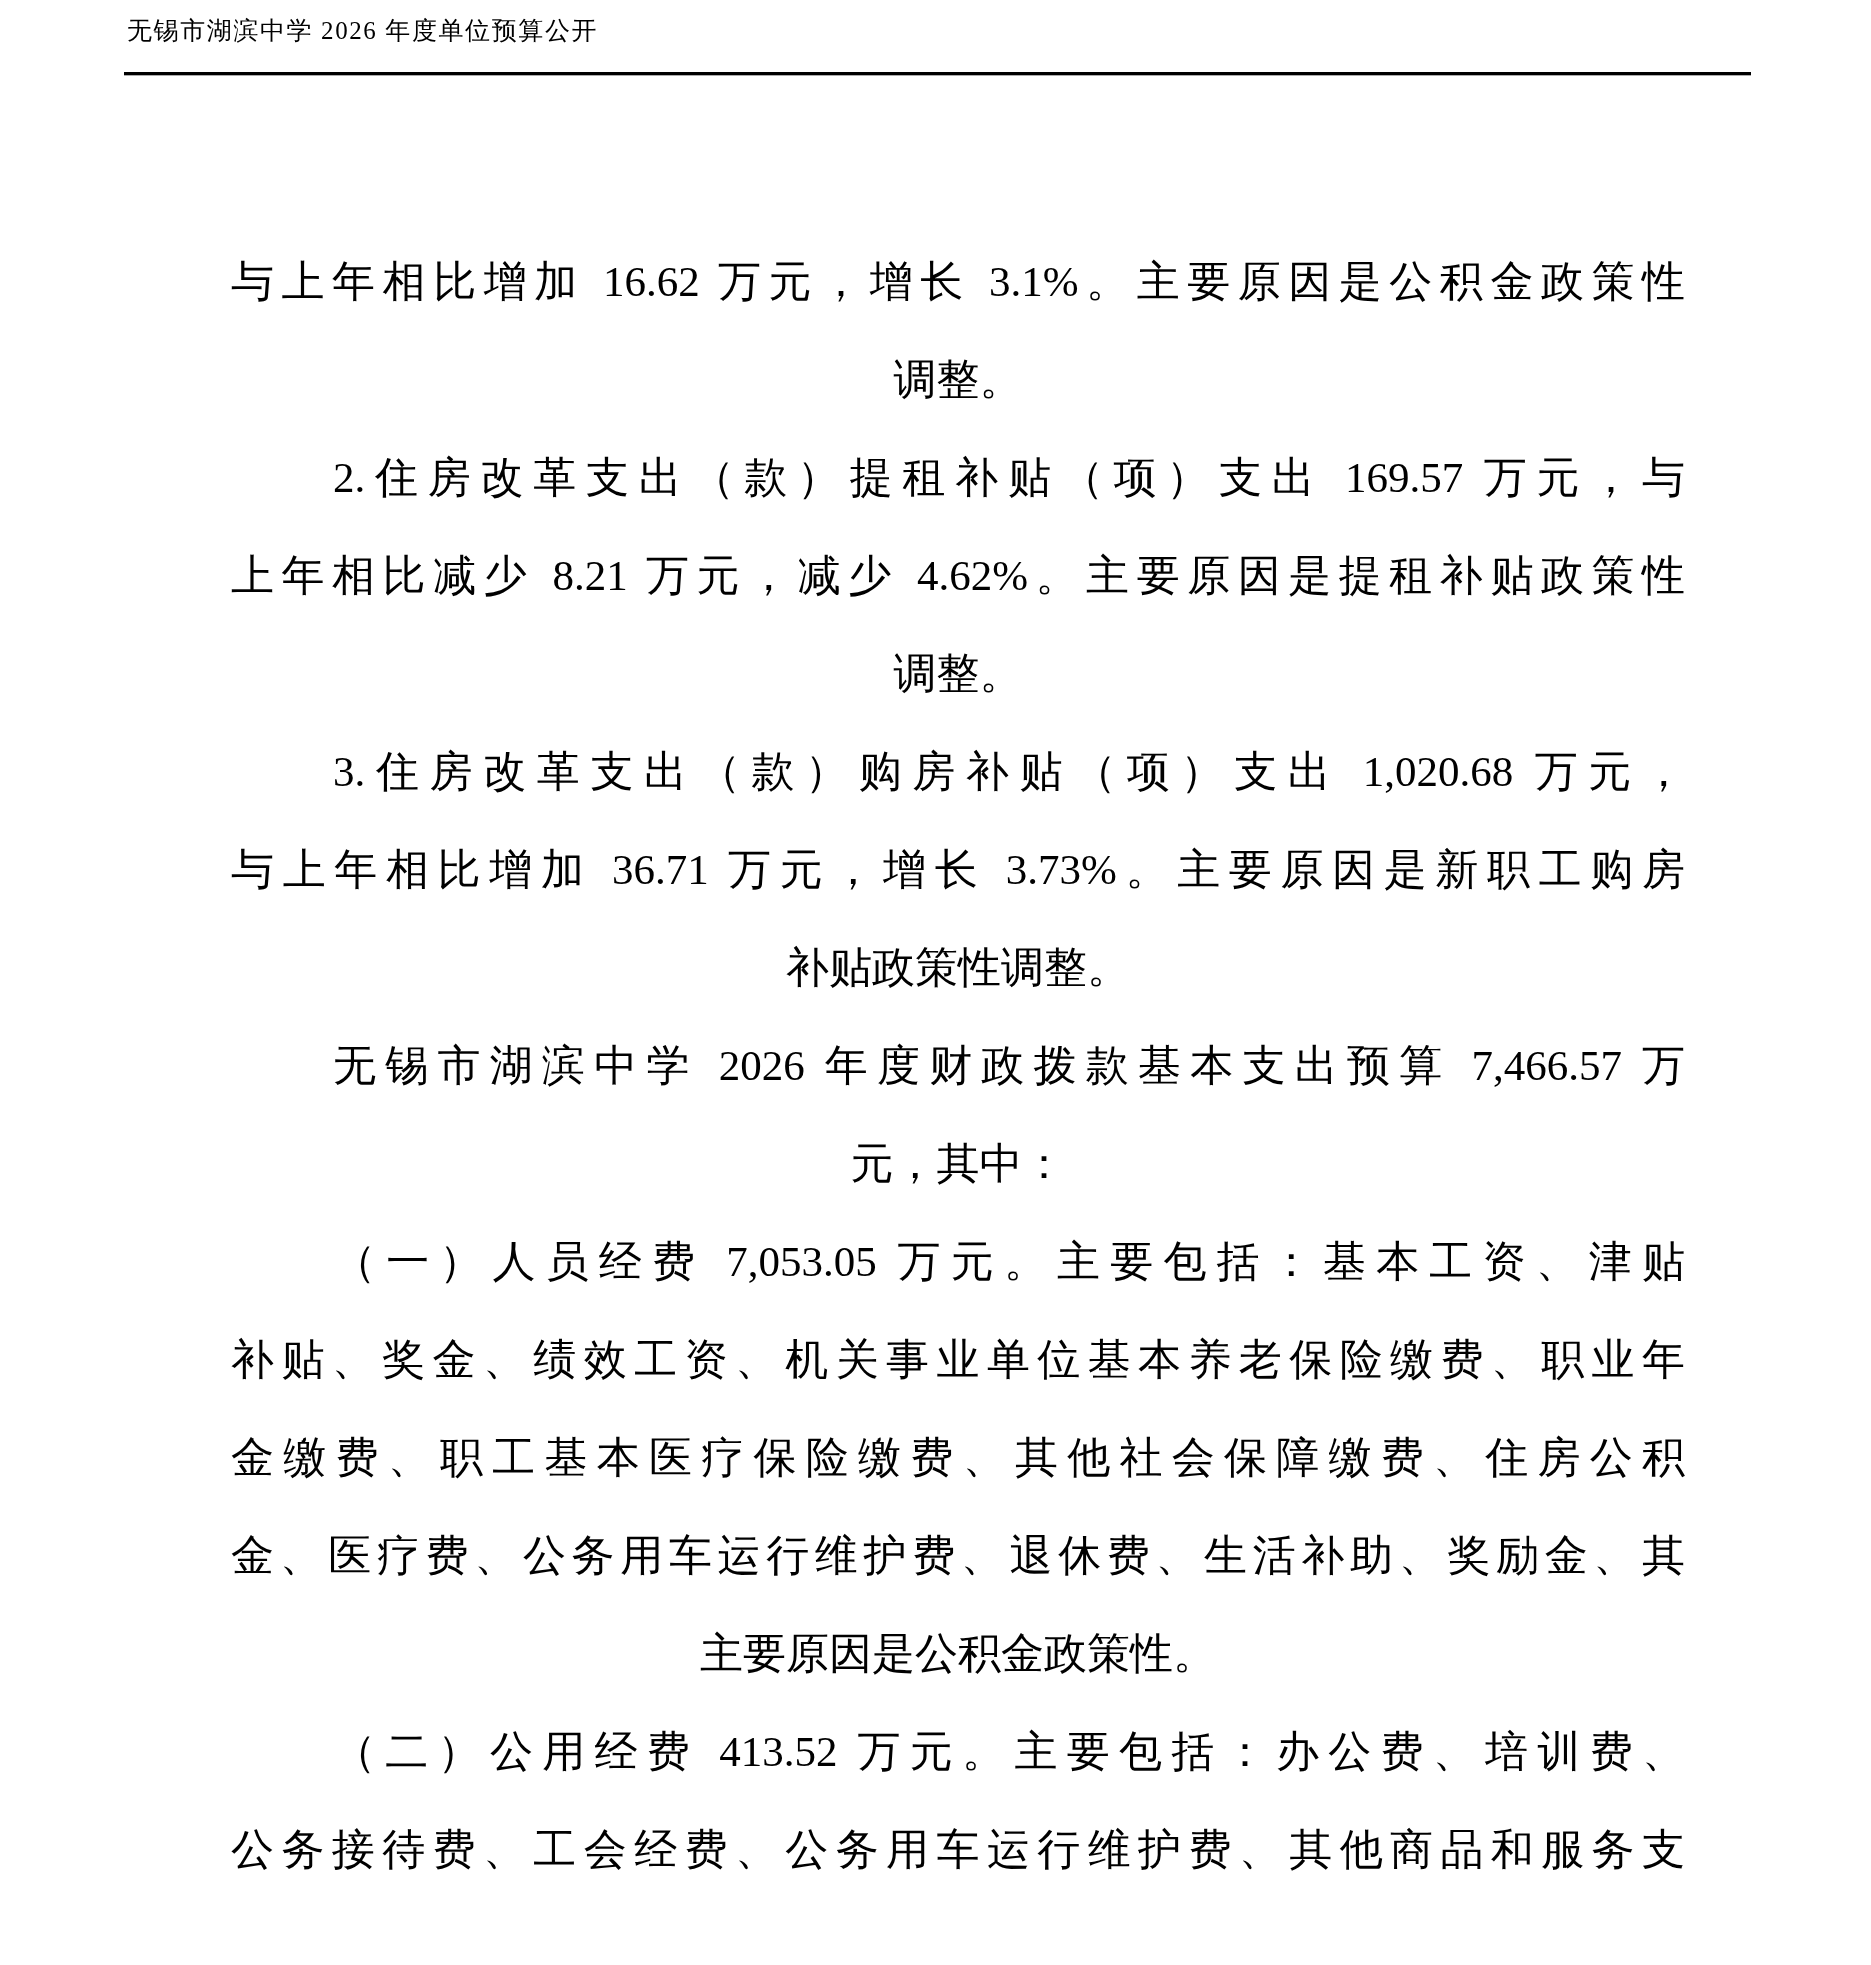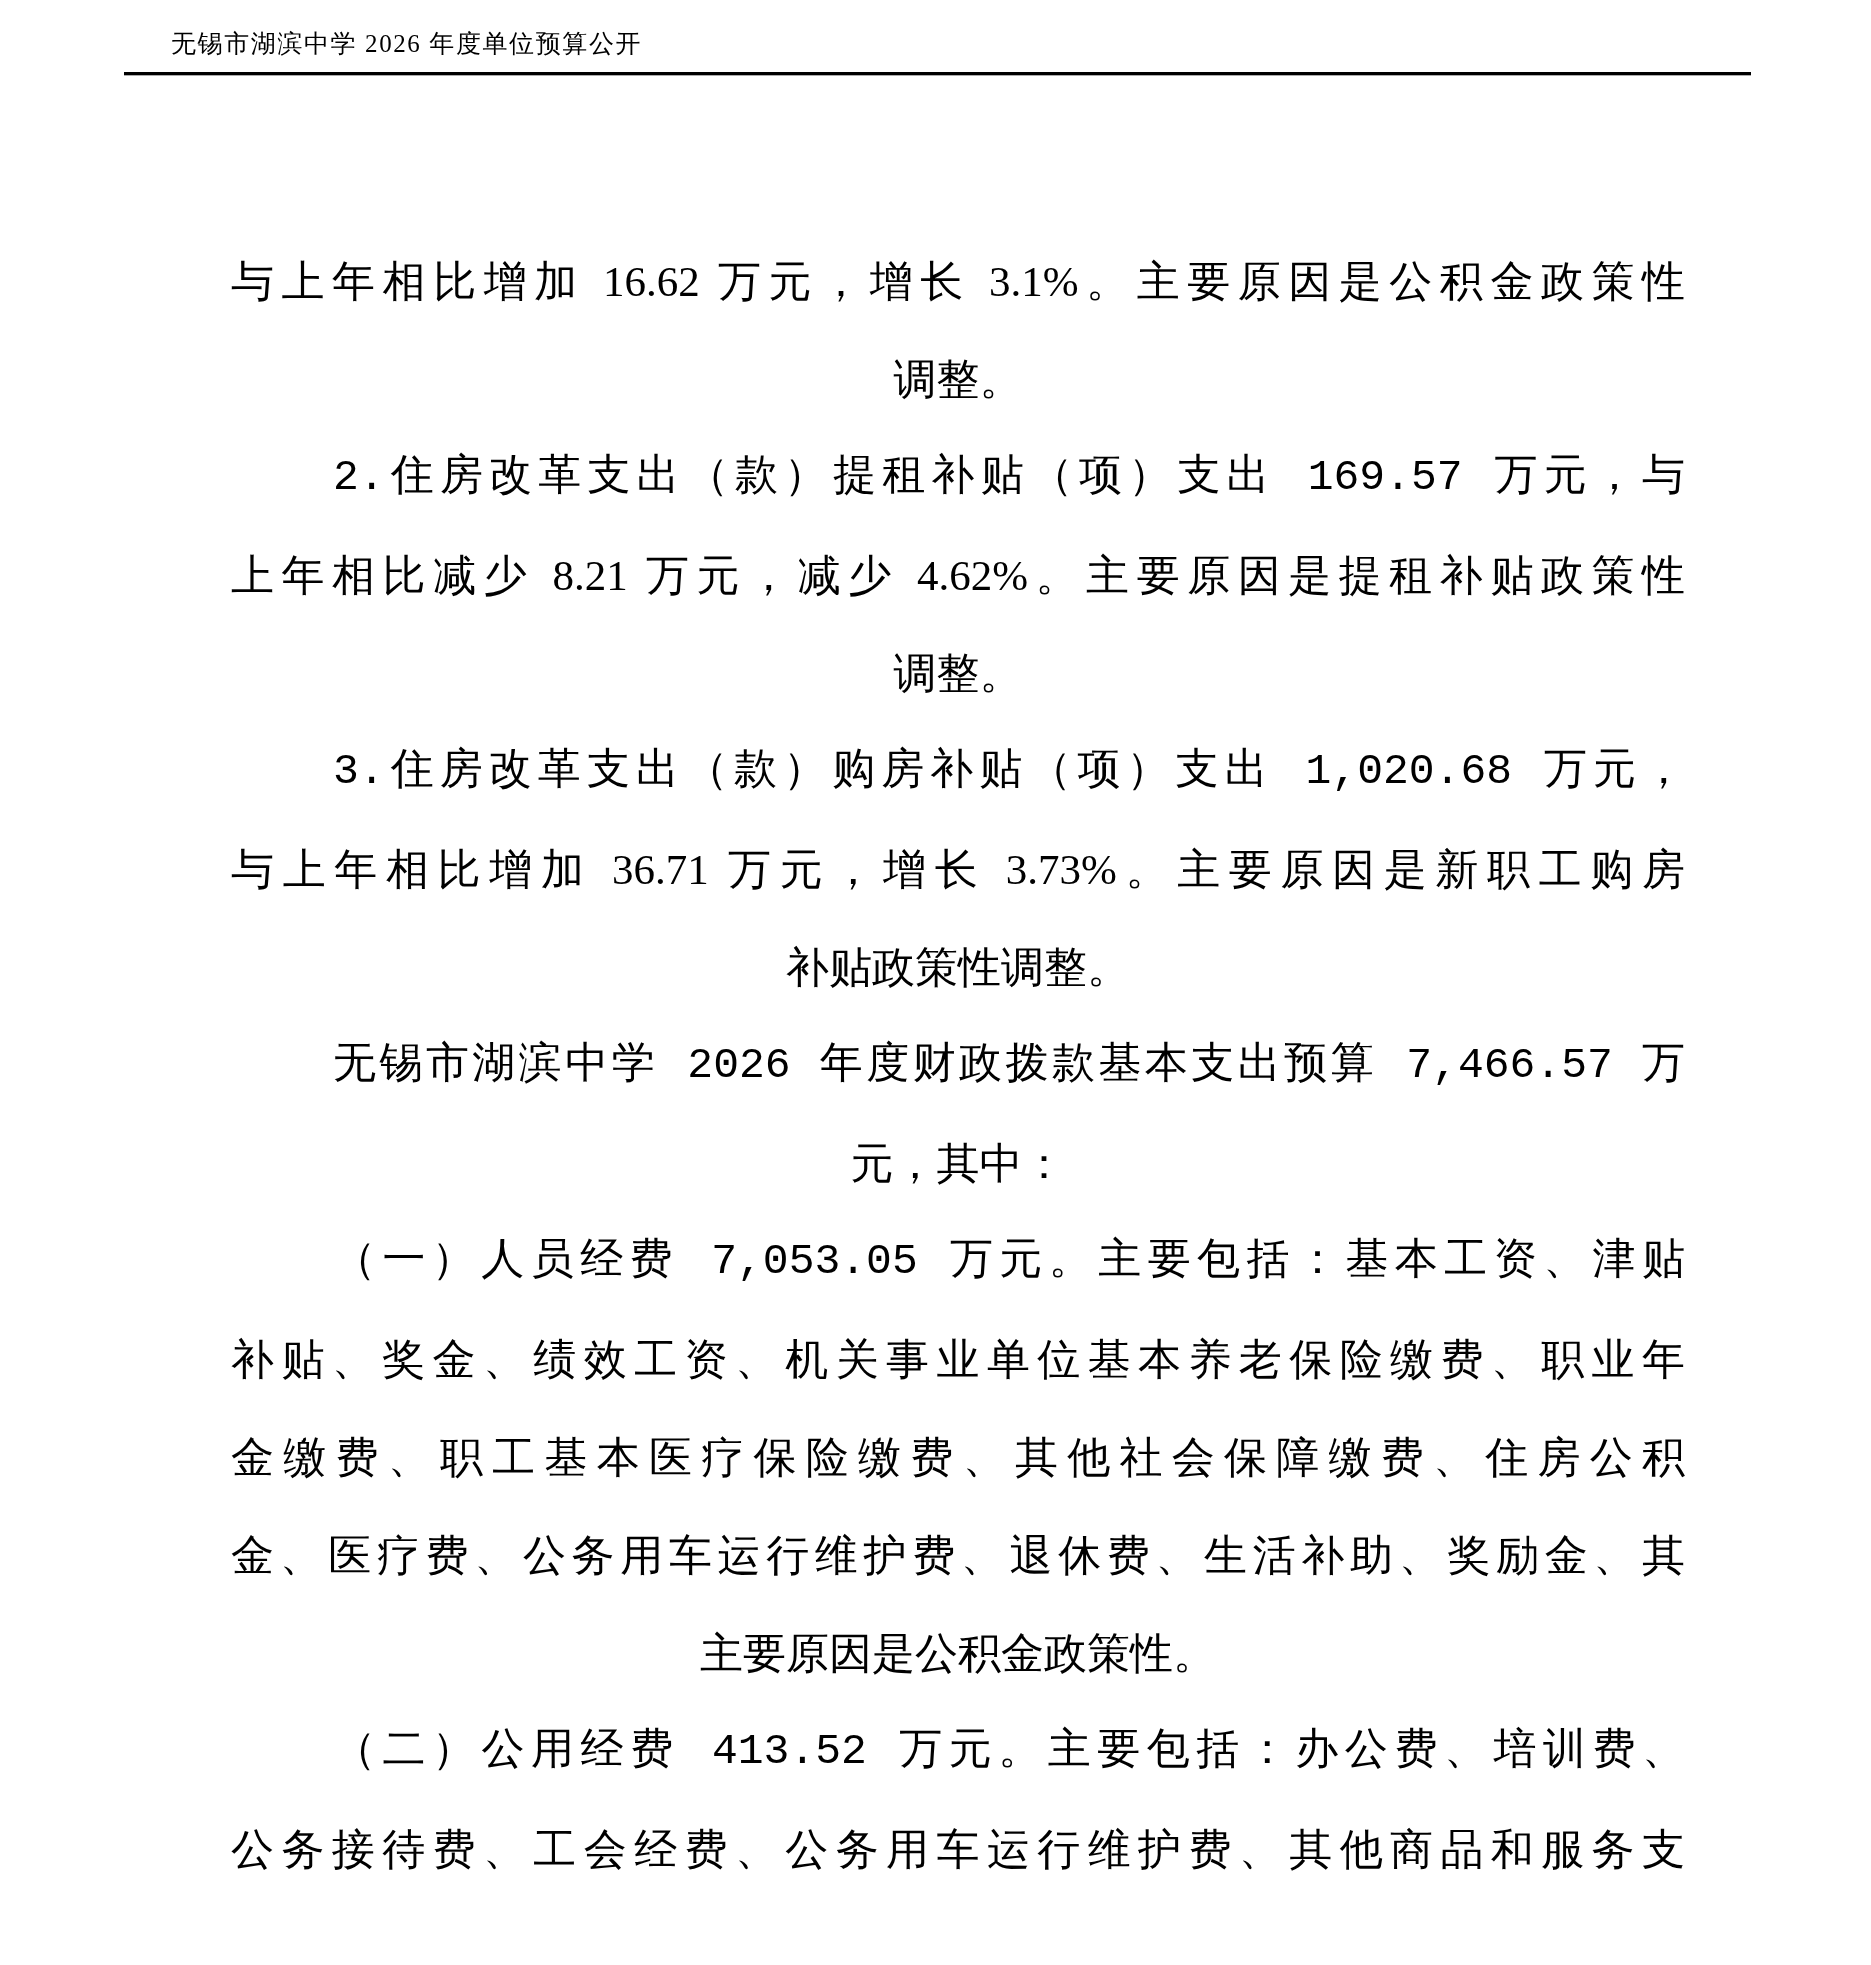--- a/index.html
+++ b/index.html
@@ -12,25 +12,24 @@
     width: 1872px;
     height: 2647px;
     background: #ffffff;
     color: #000000;
     font-family: "Liberation Serif", "DejaVu Serif", serif;
     overflow: hidden;
   }
   .header-title {
     position: absolute;
     left: 127px;
-    top: 27px;
+    top: 14px;
     font-size: 25px;
     letter-spacing: 1.6px;
     white-space: nowrap;
-    margin-left: 44px;
   }
   .header-rule {
     position: absolute;
     left: 124px;
     top: 72px;
     width: 1627px;
     height: 3.1px;
     background: #000000;
     border-bottom: 1.6px solid #ababab;
   }
@@ -48,21 +47,20 @@
     text-align-last: justify;
     overflow: hidden;
     margin-left: 28px;
   }
   .end {
     text-align: center;
     text-align-last: auto;
   }
   .ind {
     padding-left: 102px;
-    font-family: Liberation Mono, monospace;
   }
   .hd {
     font-weight: 700;
     font-family: "Liberation Sans", "DejaVu Sans", sans-serif;
   }
 </style>
 </head>
 <body>
 
 <div class="page">

